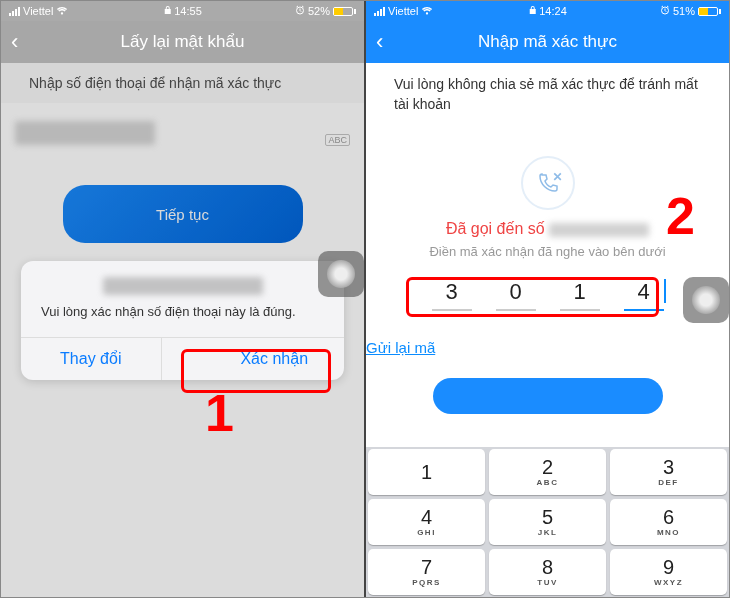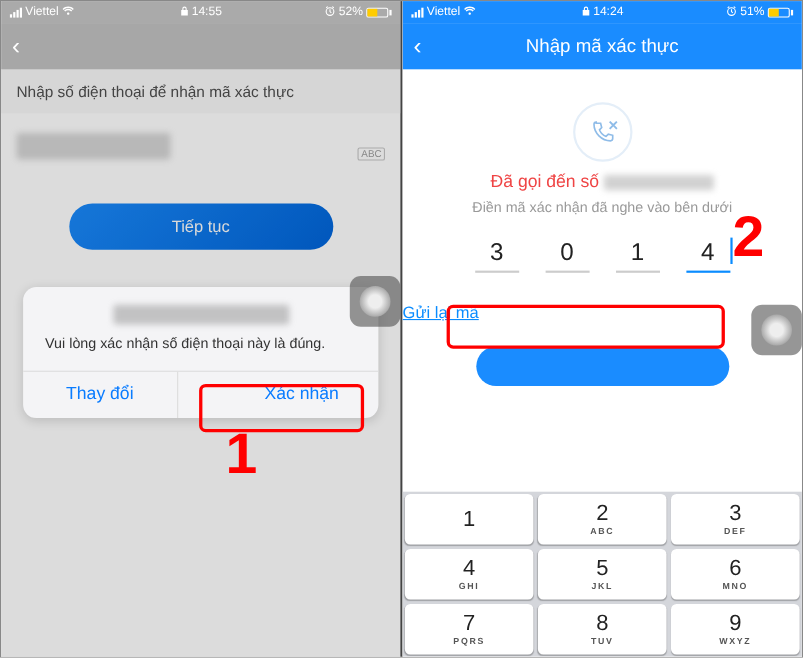--- a/index.html
+++ b/index.html
@@ -20,26 +20,26 @@
   .lock-icon { font-size: 9px; }
   .alarm-icon { font-size: 10px; }
   .battery { display: inline-flex; align-items: center; }
   .battery-body { width: 20px; height: 9px; border: 1px solid #fff; border-radius: 2px; position: relative; }
   .battery-fill { position: absolute; left: 0; top: 0; bottom: 0; width: 52%; background: #ffcc00; }
   .battery-tip { width: 2px; height: 5px; background: #fff; margin-left: 1px; }
   .nav-bar { height: 42px; display: flex; align-items: center; justify-content: center; position: relative; color: #fff; font-size: 17px; }
   .phone.left .nav-bar { background: #a7a7a7; }
   .phone.right .nav-bar { background: #1a8cff; }
   .back-btn { position: absolute; left: 10px; font-size: 22px; font-weight: 300; }
-  .instruction { padding: 12px 14px; font-size: 14px; color: #333; }
+  .instruction { padding: 12px 28px; font-size: 14px; color: #333; }
   .phone.left .instruction { color: #444; background: #d6d6d6; }
   .phone.right .instruction { color: #333; line-height: 1.4; }
   .blurred-number { margin: 18px 14px 8px; height: 24px; background: linear-gradient(90deg, rgba(130,130,130,0.4), rgba(130,130,130,0.4)); filter: blur(3px); border-radius: 3px; width: 140px; }
   .abc-label { position: absolute; right: 14px; top: 133px; font-size: 9px; color: #888; border: 1px solid #aaa; padding: 0 2px; border-radius: 2px; }
-  .continue-btn { margin: 40px auto 0; width: 240px; height: 42px; background: linear-gradient(135deg, #1a8cff, #0066dd); color: #fff; border-radius: 22px; display: flex; align-items: center; justify-content: center; font-size: 15px; }
+  .continue-btn { margin: 40px auto 0; width: 240px; height: 58px; background: linear-gradient(135deg, #1a8cff, #0066dd); color: #fff; border-radius: 22px; display: flex; align-items: center; justify-content: center; font-size: 15px; }
   .phone.left .continue-btn { filter: brightness(0.85); }
   .dialog { position: absolute; left: 20px; right: 20px; top: 260px; background: #f4f4f6; border-radius: 12px; overflow: hidden; box-shadow: 0 2px 10px rgba(0,0,0,0.15); }
   .dialog-phone { margin: 16px auto 6px; width: 160px; height: 18px; background: rgba(120,120,120,0.4); filter: blur(3px); border-radius: 3px; }
   .dialog-msg { padding: 2px 20px 16px; text-align: left; font-size: 13px; color: #333; line-height: 1.4; }
   .dialog-btns { display: flex; border-top: 1px solid #ddd; gap: 43px; }
   .dialog-btn { flex: 1; padding: 12px 0; text-align: center; font-size: 16px; color: #0a7cff; }
   .dialog-btn:first-child { border-right: 1px solid #ddd; }
   .assist-touch { position: absolute; width: 46px; height: 46px; background: rgba(80,80,80,0.6); border-radius: 10px; display: flex; align-items: center; justify-content: center; }
   .assist-inner { width: 28px; height: 28px; border-radius: 50%; background: radial-gradient(circle,#eee 30%,#aaa 70%); }
   .phone.left .assist-touch { right: 0; top: 250px; }
@@ -103,20 +103,21 @@
         <span class="battery">
             <span class="battery-body">
               <span class="battery-fill"></span>
             </span>
             <span class="battery-tip"></span>
           </span>
       </div>
     </div>
     <div class="nav-bar">
       <span class="back-btn">‹</span>
+      <span>Lấy lại mật khẩu</span>
     </div>
     <div class="instruction">Nhập số điện thoại để nhận mã xác thực</div>
     <div class="blurred-number"></div>
     <div class="abc-label">ABC</div>
     <div class="continue-btn">
         <span>Tiếp tục</span>
       </div>
 
     <div class="dialog">
       <div class="dialog-phone"></div>
@@ -172,20 +173,21 @@
               <span class="battery-fill" style="width:51%"></span>
             </span>
             <span class="battery-tip"></span>
           </span>
       </div>
     </div>
     <div class="nav-bar">
       <span class="back-btn">‹</span>
       <span>Nhập mã xác thực</span>
     </div>
+    <div class="instruction">Vui lòng không chia sẻ mã xác thực để tránh mất tài khoản</div>
 
     <div class="call-icon-wrap">
       <svg width="24" height="24" viewBox="0 0 24 24">
           <path d="M6 3c-1 0-2 1-2 2 0 8 7 15 15 15 1 0 2-1 2-2v-3l-4-1-2 2c-3-1-5-3-6-6l2-2-1-4H6z" fill="none" stroke="#8fbce8" stroke-width="1.5"></path>
         </svg>
       <span class="call-x">✕</span>
     </div>
     <div class="called-to">
       <span>Đã gọi đến số</span> <span class="called-to-num"></span>
     </div>

